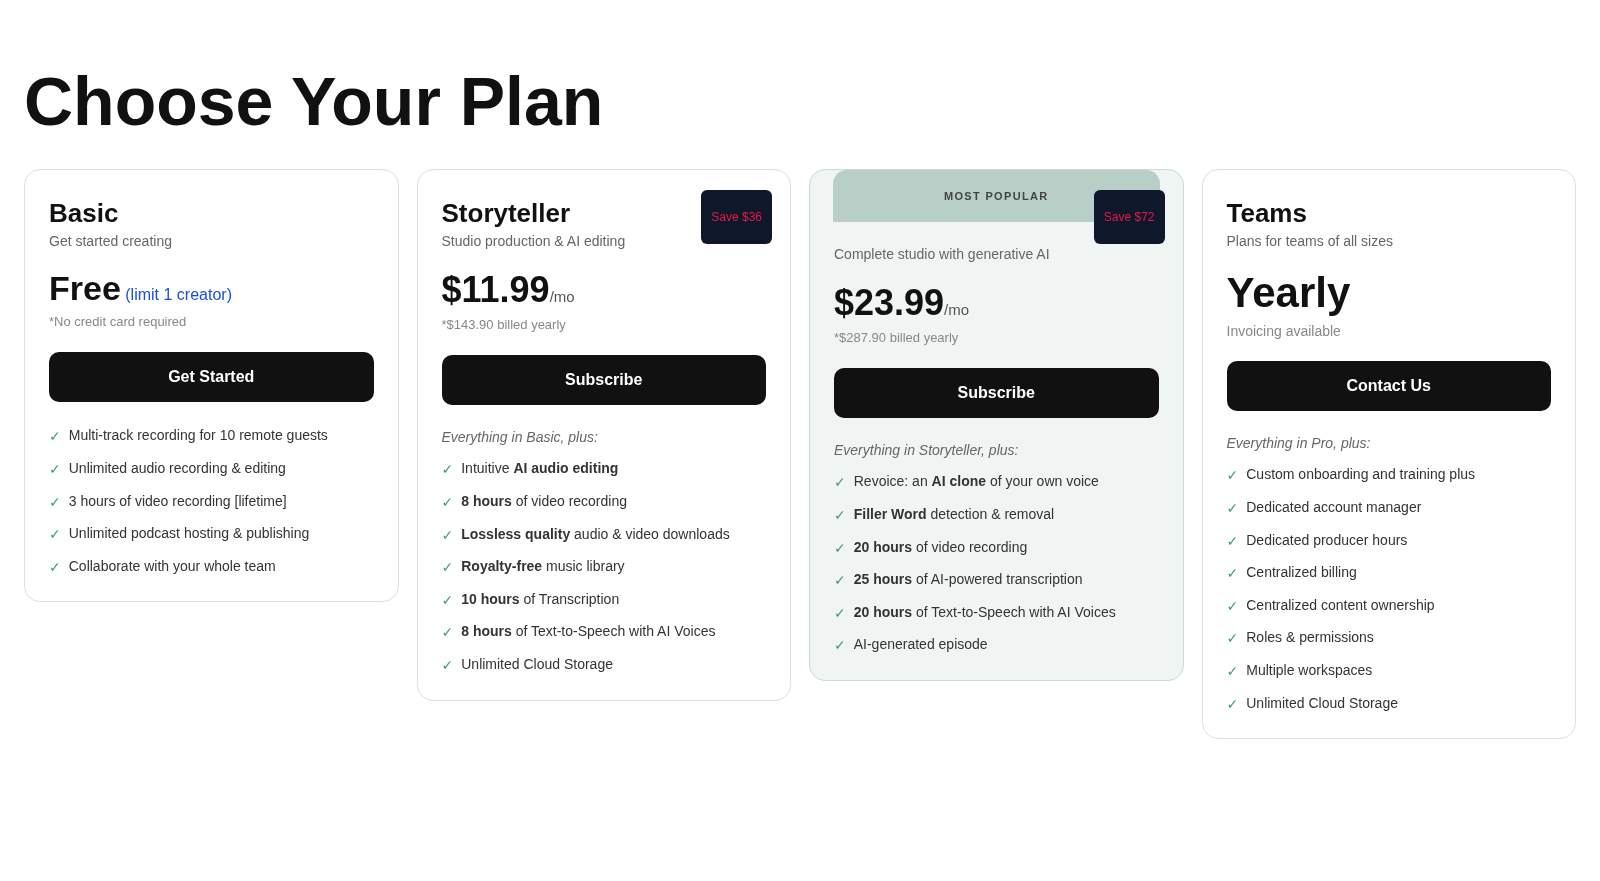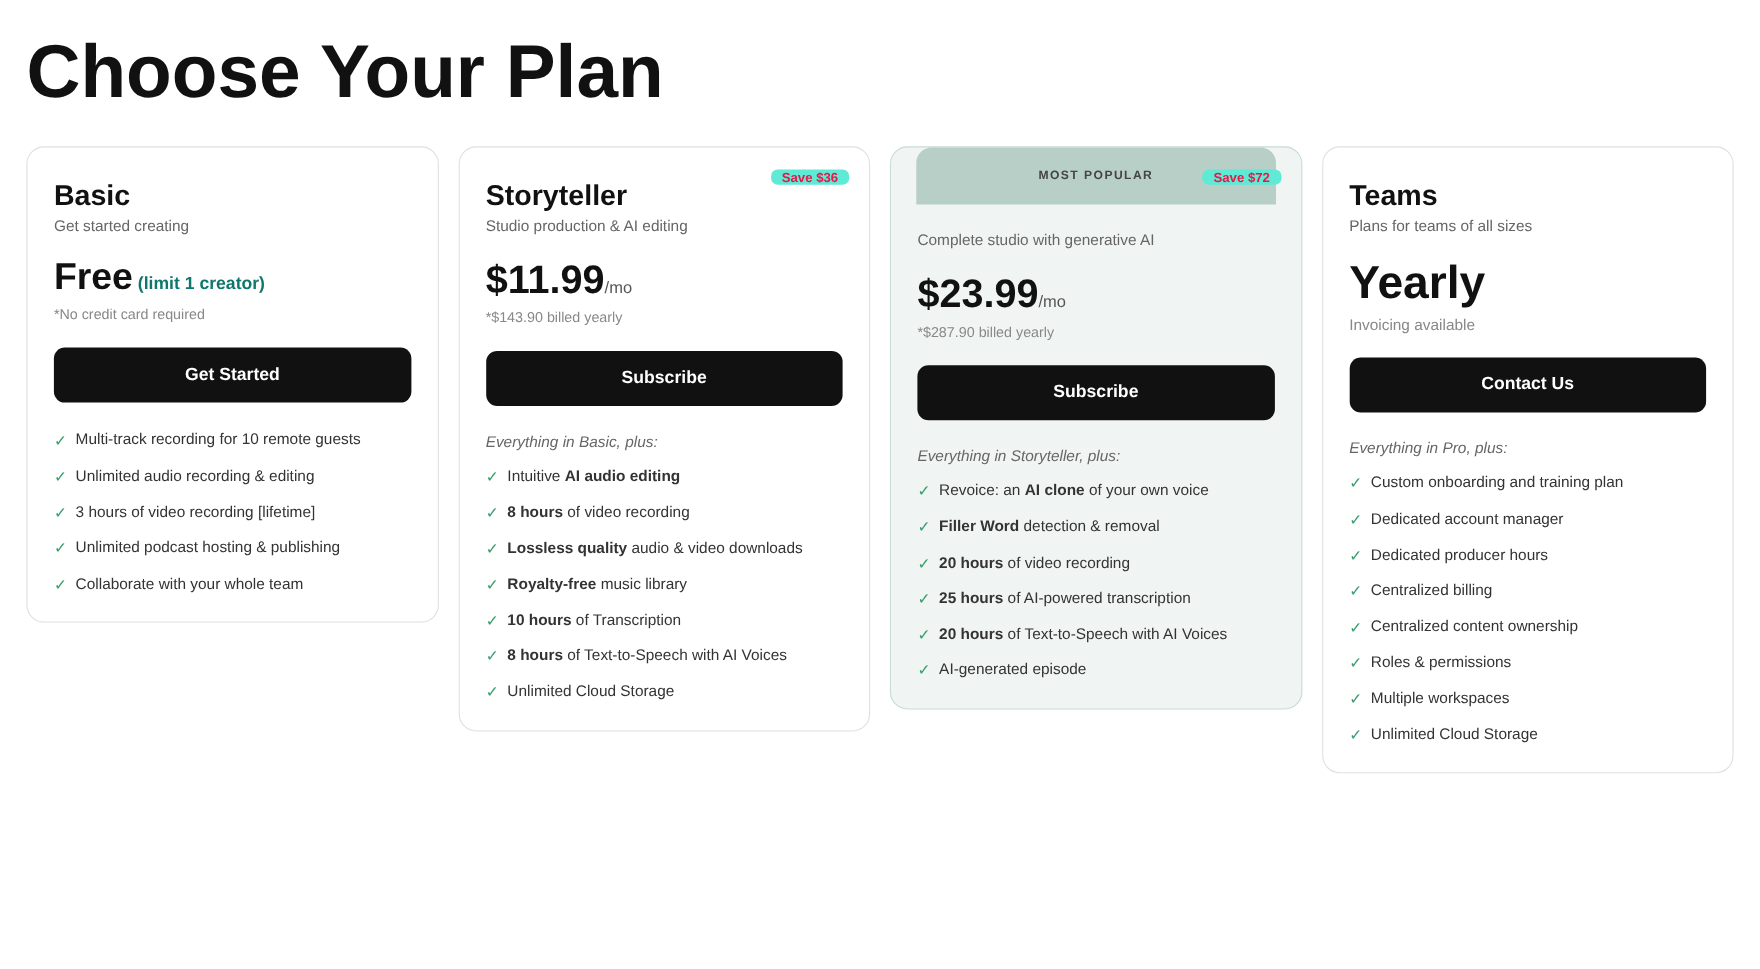--- a/index.html
+++ b/index.html
@@ -14,20 +14,21 @@
       display: flex;
       align-items: flex-start;
       justify-content: space-between;
       margin-bottom: 32px;
     }
     .page-title {
       font-size: 68px;
       font-weight: 900;
       color: #111;
       line-height: 1.05;
+      margin-top: 36px;
     }
     .header-right {
       display: flex;
       flex-direction: column;
       align-items: flex-end;
       gap: 10px;
       padding-top: 6px;
     }
     .promo-text {
       font-size: 16px;
@@ -87,25 +88,25 @@
       color: #444;
       padding: 20px;
       border-radius: 14px 14px 0 0;
       margin: 0 -1px 24px -1px;
       text-transform: uppercase;
     }
     .save-badge {
       position: absolute;
       top: 20px;
       right: 18px;
-      background: #5eead4;
+      background: #0f172a;
       color: #e8174a;
       font-size: 12px;
-      font-weight: 700;
-      padding: 0 10px;
+      font-weight: 400;
+      padding: 20px 10px;
       border-radius: 6px;
     }
     .plan-name {
       font-size: 26px;
       font-weight: 800;
       color: #111;
       margin-bottom: 4px;
     }
     .plan-tagline {
       font-size: 14px;
@@ -115,22 +116,22 @@
     .plan-price {
       margin-bottom: 6px;
     }
     .price-free {
       font-size: 34px;
       font-weight: 900;
       color: #111;
     }
     .price-free-note {
       font-size: 16px;
-      font-weight: 700;
-      color: #0f766e;
+      font-weight: 400;
+      color: #1d4ed8;
     }
     .price-amount {
       font-size: 36px;
       font-weight: 900;
       color: #111;
       display: inline;
     }
     .price-period {
       font-size: 15px;
       color: #555;
@@ -320,21 +321,21 @@
     <div class="plan-tagline">Plans for teams of all sizes</div>
     <div class="plan-price">
       <span class="price-custom">Yearly</span>
     </div>
     <div class="price-note invoicing-note">Invoicing available</div>
     <button class="cta-btn">Contact Us</button>
     <div class="features-label">Everything in Pro, plus:</div>
     <ul class="features-list">
       <li>
           <span class="check-icon">✓</span>
-          <span>Custom onboarding and training plan</span>
+          <span>Custom onboarding and training plus</span>
         </li>
       <li>
           <span class="check-icon">✓</span>
           <span>Dedicated account manager</span>
         </li>
       <li>
           <span class="check-icon">✓</span>
           <span>Dedicated producer hours</span>
         </li>
       <li>

